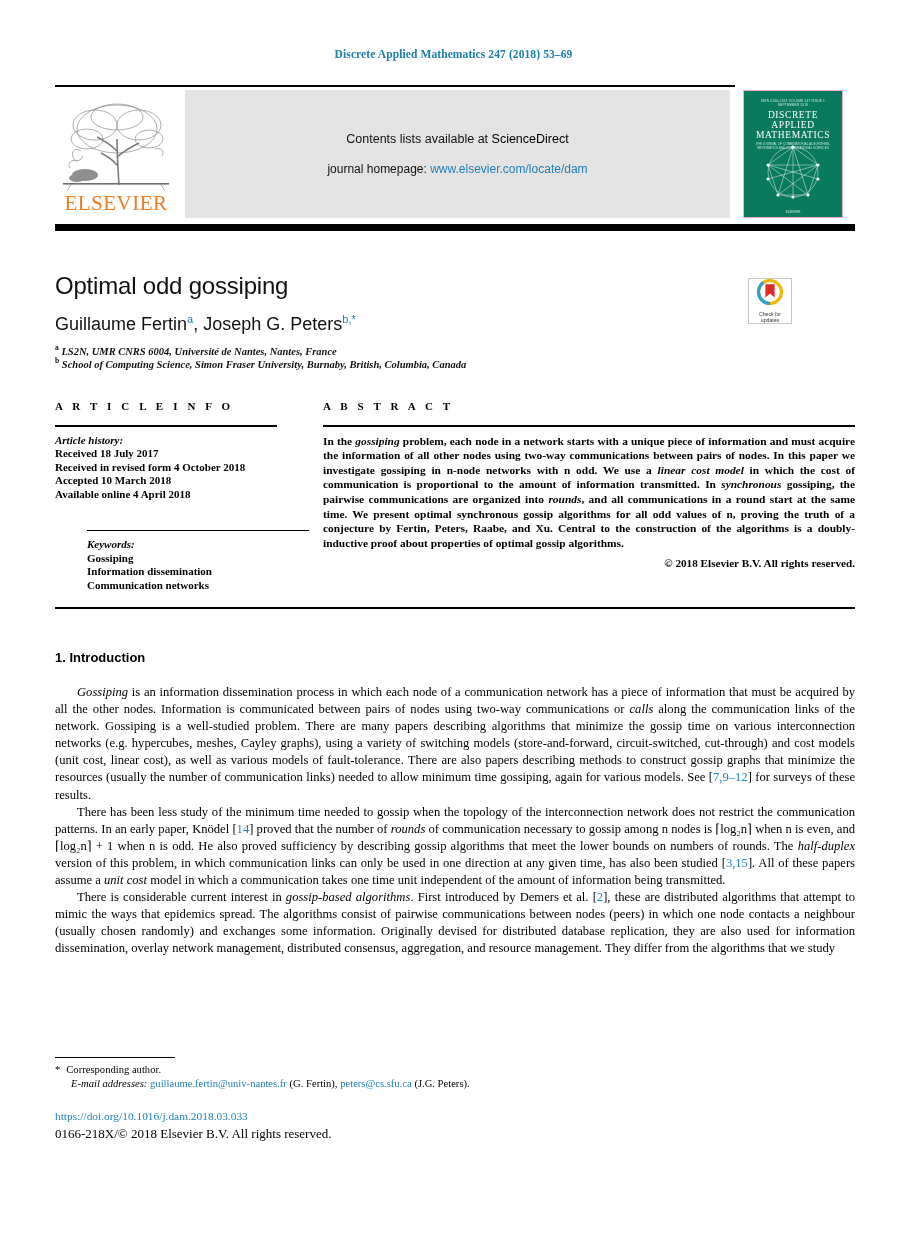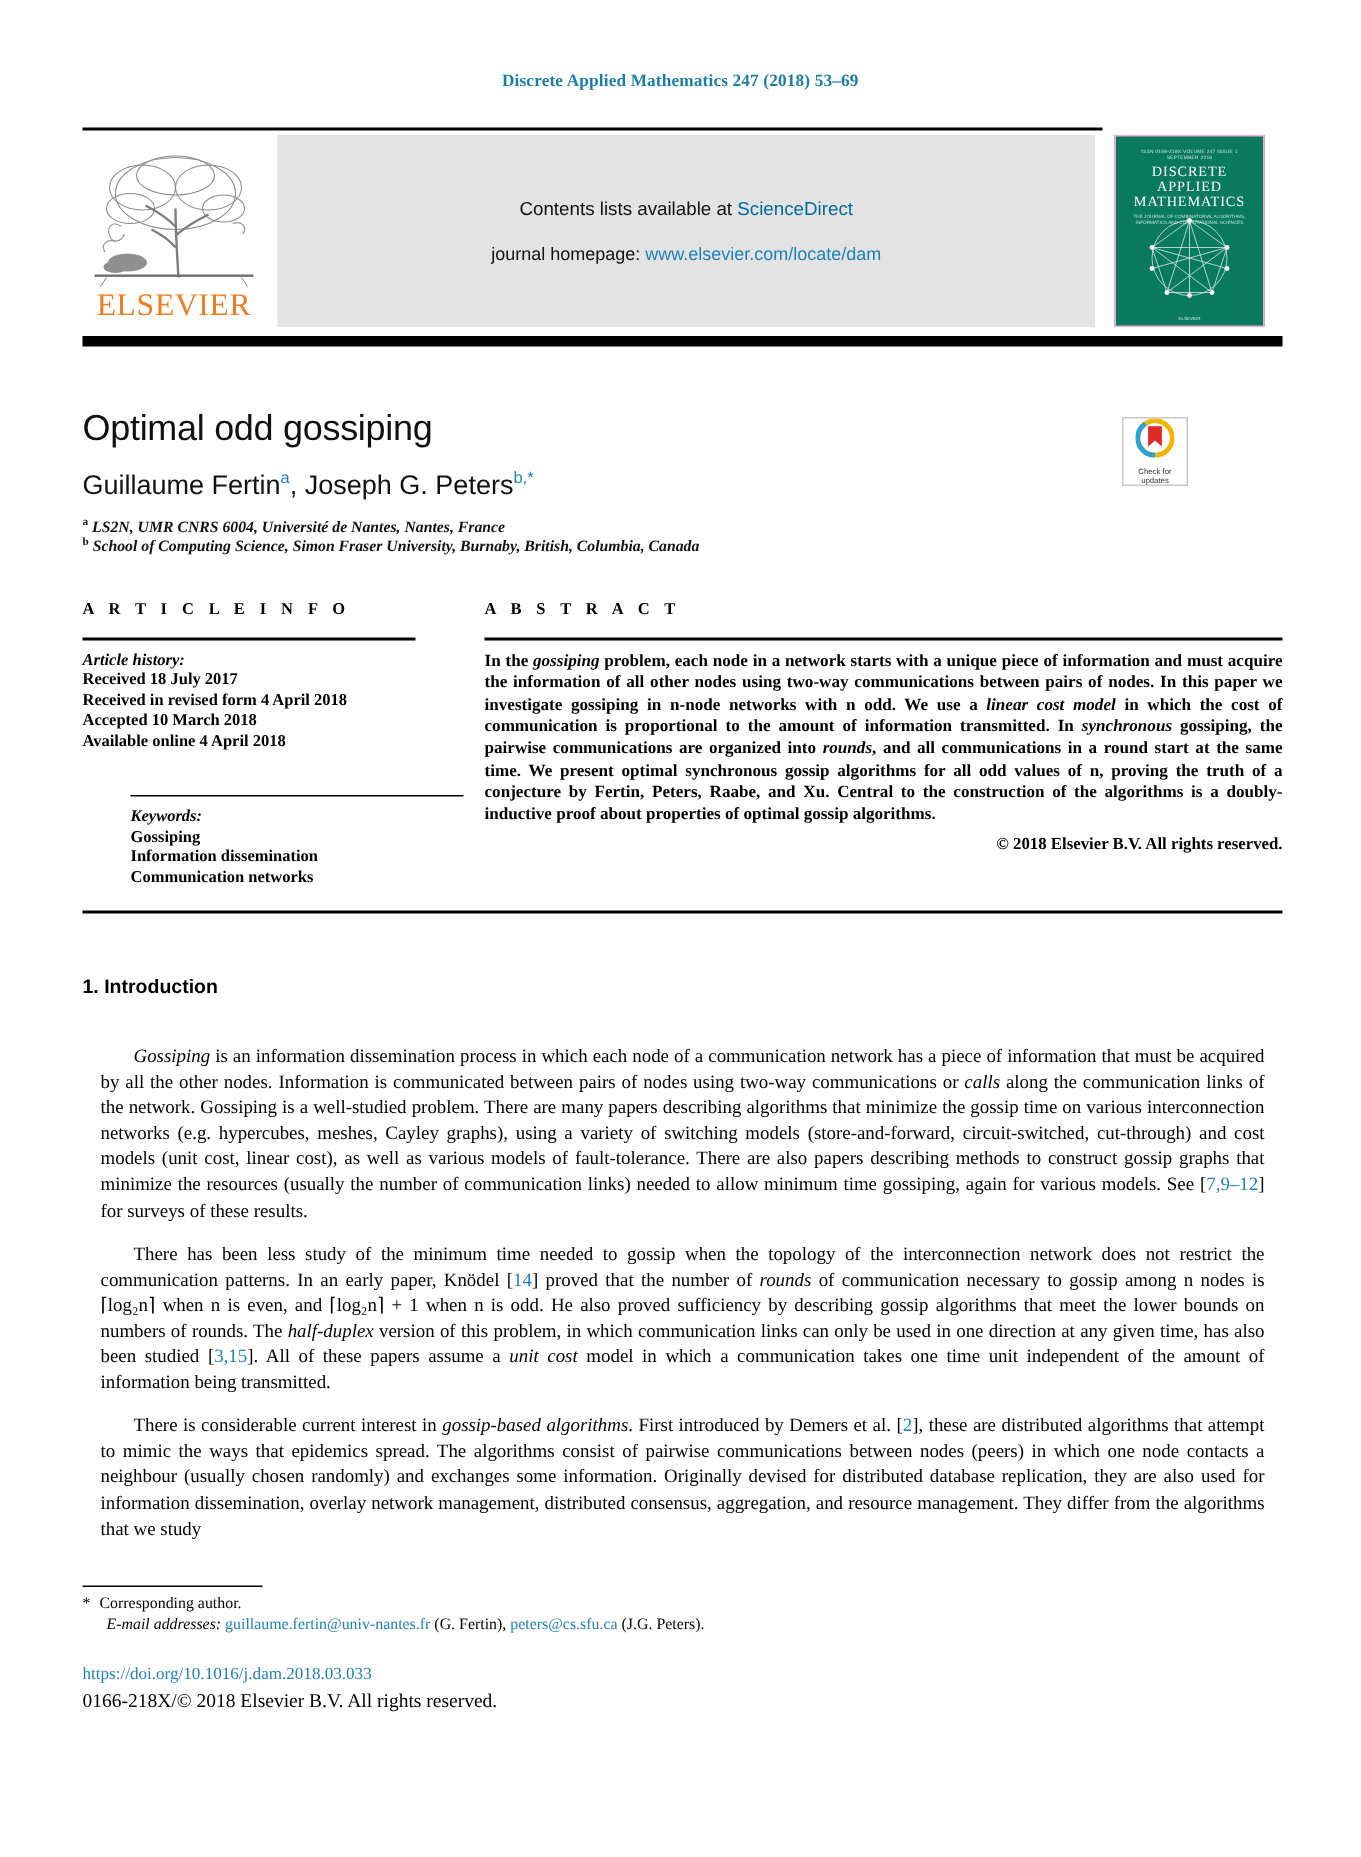--- a/index.html
+++ b/index.html
@@ -53,21 +53,21 @@
     background: #e3e3e3;
     display: flex; flex-direction: column;
     align-items: center; justify-content: center;
   }
   .contents-line {
     font-family: "Liberation Sans", sans-serif;
     font-size: 12.5px;
     color: #111;
     margin-bottom: 16px;
   }
-  .contents-line .sd { color: #0369a1; }
+  .contents-line .sd { color: #000000; }
   .journal-name {
     font-family: "Liberation Serif", serif;
     font-size: 28px;
     color: #111;
     margin-bottom: 18px;
   }
   .homepage-line {
     font-family: "Liberation Sans", sans-serif;
     font-size: 12px;
     color: #111;
@@ -197,21 +197,21 @@
   .body-col {
     position: absolute; left: 55px; top: 684px; width: 800px;
   }
   .para {
     font-family: "Liberation Serif", serif;
     font-size: 12.6px;
     line-height: 17.1px;
     text-align: justify;
     text-indent: 22px;
     color: #000;
-    margin: 12px;
+    margin: 0;
   }
   .para i { font-style: italic; }
 
   
   .foot-rule {
     position: absolute; left: 55px; top: 1057px; width: 120px; height: 1.4px; background: #000;
   }
   .footnote {
     position: absolute; left: 55px; top: 1063px; width: 760px;
     font-family: "Liberation Serif", serif;
@@ -352,21 +352,21 @@
       </svg>
     </span>
     <span class="cm-label">Check for<br>updates</span>
   </div>
 
   <div class="col-left">
     <div class="sec-head">A R T I C L E   I N F O</div>
     <div class="hr-thin short"></div>
     <div class="body-line hist-label">Article history:</div>
     <div class="body-line">Received 18 July 2017</div>
-    <div class="body-line">Received in revised form 4 April 2018</div>
+    <div class="body-line">Received in revised form 4 October 2018</div>
     <div class="body-line">Accepted 10 March 2018</div>
     <div class="body-line">Available online 4 April 2018</div>
 
     <div class="kw-block">
       <div class="hr-thin short"></div>
       <div class="body-line hist-label">Keywords:</div>
       <div class="body-line">Gossiping</div>
       <div class="body-line">Information dissemination</div>
       <div class="body-line">Communication networks</div>
     </div>

